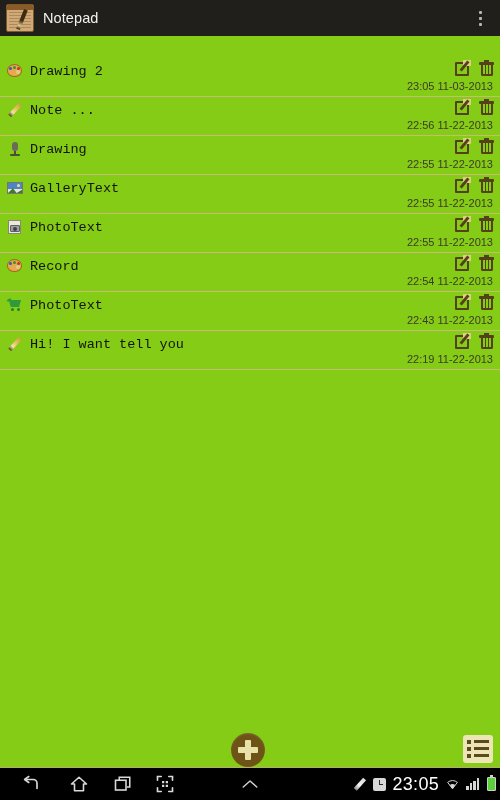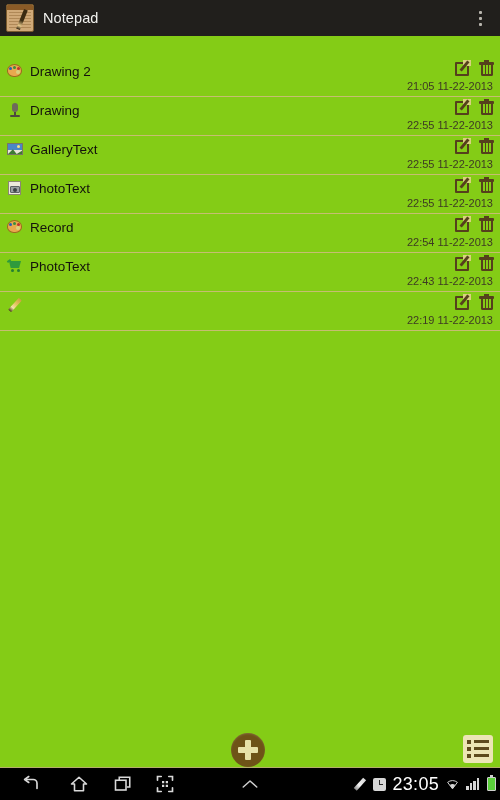--- a/index.html
+++ b/index.html
@@ -121,20 +121,21 @@
     left: 7px; top: 5px;
     width: 16px; height: 16px;
   }
   .note-row .row-title {
     position: absolute;
     left: 30px; top: 5px;
     font-size: 13.5px;
     color: #14130c;
     line-height: 17px;
     white-space: nowrap;
+    font-family: Liberation Mono, monospace;
   }
   .row-actions {
     position: absolute;
     right: 6px; top: 3px;
     display: flex;
     gap: 8px;
     align-items: center;
   }
   .note-row .row-date {
     position: absolute;
@@ -478,21 +479,38 @@
             <span class="box"></span>
             <span class="mask"></span>
             <span class="nib"></span>
           </div>
           <div class="icon-trash">
             <span class="handle"></span>
             <span class="lid"></span>
             <span class="can"></span>
           </div>
         </div>
-        <div class="row-date">21:05 11-22-2013</div>
+        <div class="row-date">23:05 11-03-2013</div>
+      </div>
+      <div class="note-row">
+        <span class="row-icon"><span class="ic-pencil"><span class="shaft"></span></span></span>
+        <div class="row-title">Note ...</div>
+        <div class="row-actions">
+          <div class="icon-edit">
+            <span class="box"></span>
+            <span class="mask"></span>
+            <span class="nib"></span>
+          </div>
+          <div class="icon-trash">
+            <span class="handle"></span>
+            <span class="lid"></span>
+            <span class="can"></span>
+          </div>
+        </div>
+        <div class="row-date">22:56 11-22-2013</div>
       </div>
       <div class="note-row">
         <span class="row-icon"><span class="ic-mic"><span class="cap"></span><span class="stem"></span><span class="base"></span></span></span>
         <div class="row-title">Drawing</div>
         <div class="row-actions">
           <div class="icon-edit">
             <span class="box"></span>
             <span class="mask"></span>
             <span class="nib"></span>
           </div>
@@ -567,20 +585,21 @@
           <div class="icon-trash">
             <span class="handle"></span>
             <span class="lid"></span>
             <span class="can"></span>
           </div>
         </div>
         <div class="row-date">22:43 11-22-2013</div>
       </div>
       <div class="note-row">
         <span class="row-icon"><span class="ic-pencil"><span class="shaft"></span></span></span>
+        <div class="row-title">Hi! I want tell you</div>
         <div class="row-actions">
           <div class="icon-edit">
             <span class="box"></span>
             <span class="mask"></span>
             <span class="nib"></span>
           </div>
           <div class="icon-trash">
             <span class="handle"></span>
             <span class="lid"></span>
             <span class="can"></span>

